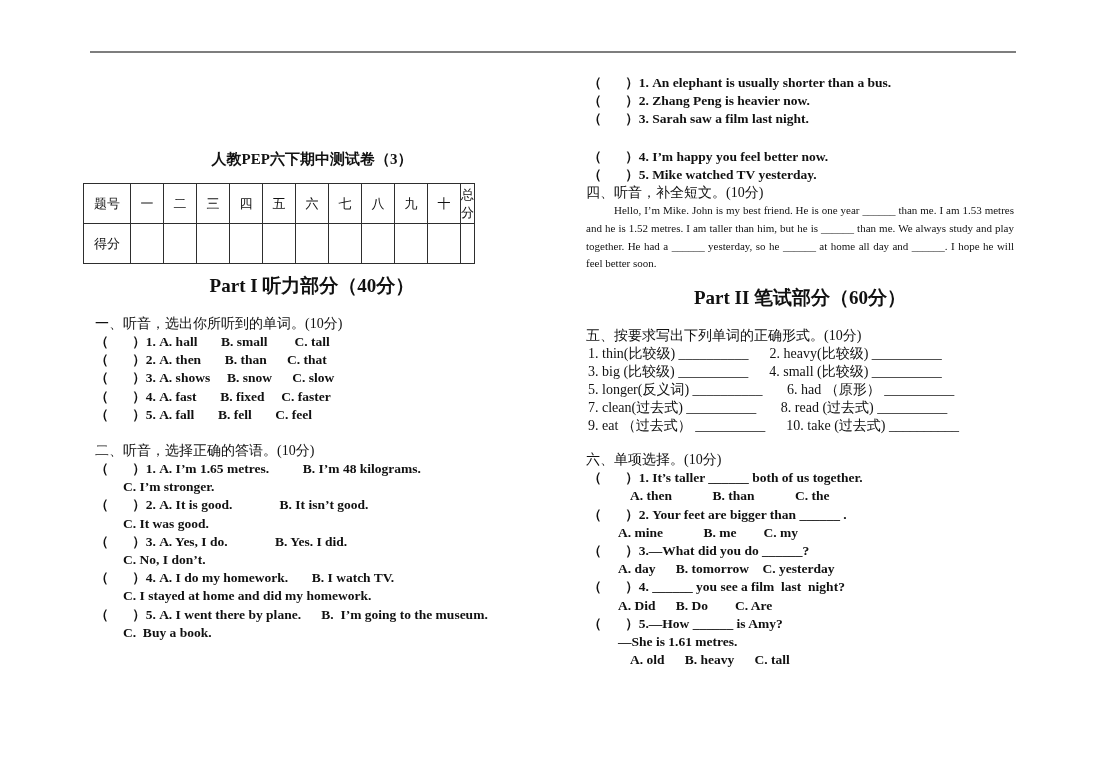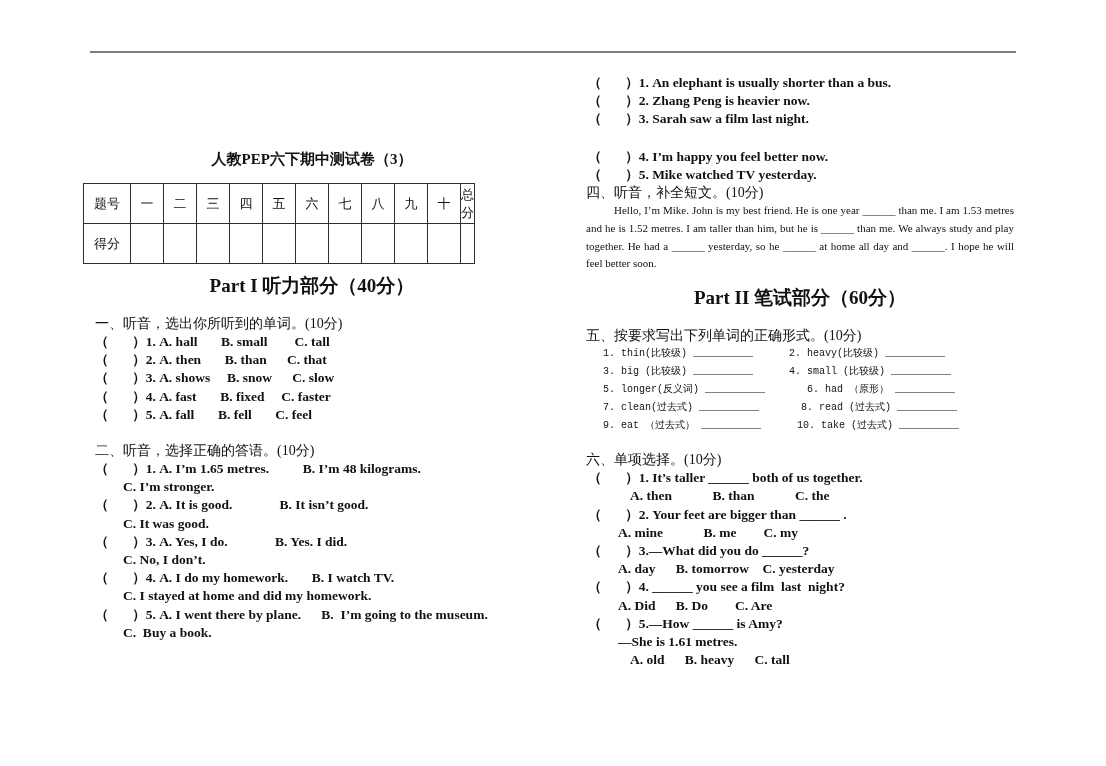--- a/index.html
+++ b/index.html
@@ -30,21 +30,21 @@
 
   .line { font-size:13.5px; line-height:18.2px; white-space:pre;font-weight:bold; }
   .col-left  .line { margin-left:12px; }
   .col-right .line { margin-left:2px; }
   .col-left  .line.ind-c { margin-left:40px; }
   .col-right .line.gap-top { margin-top:19px; }
   .col-right .line.opt-a { margin-left:32px; }
   .col-right .line.opt-b { margin-left:44px; }
 
   .para { font-size:11px; line-height:17.8px; text-align:justify; text-indent:28px; margin:0; }
-  .row  { font-size:10px; line-height:18px; white-space:pre; margin-left:17px;font-family:Liberation Mono, monospace; }
+  .row  { font-size:14px; line-height:18px; white-space:pre; margin-left:2px; }
 </style>
 </head>
 <body>
 
 <div class="page">
   <div class="topline"></div>
 
   <div class="col col-left">
     <div class="title">人教PEP六下期中测试卷（3）</div>
 

